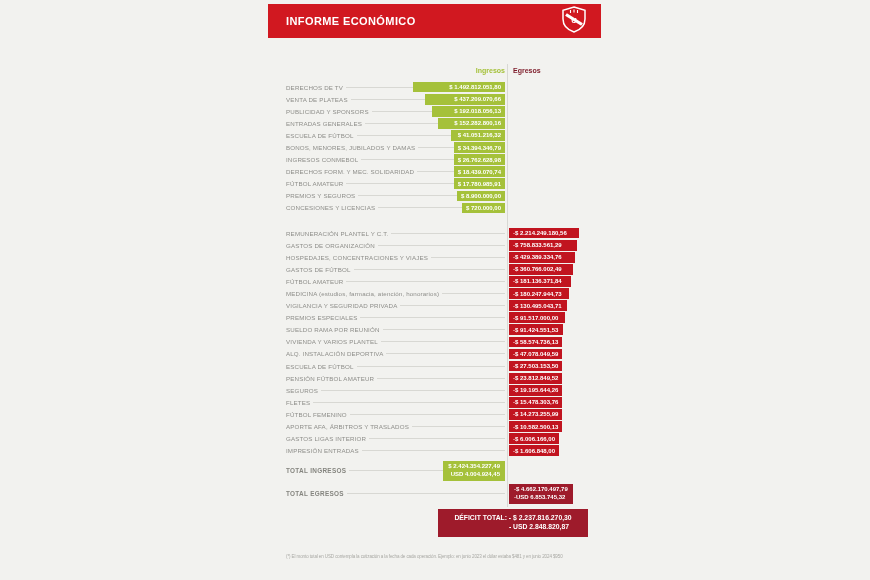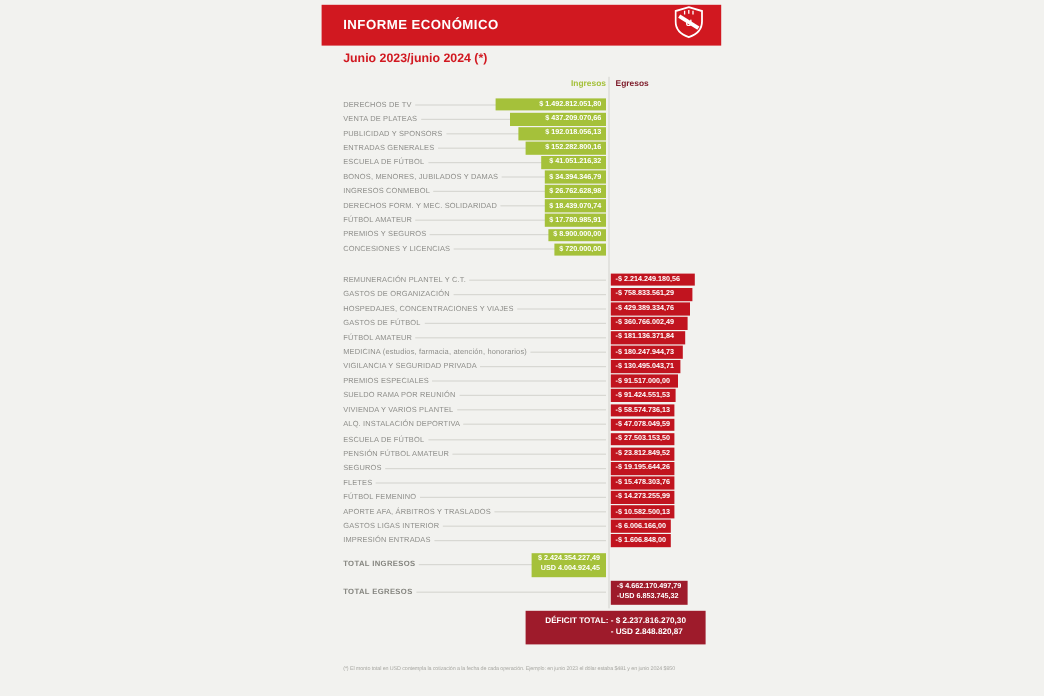--- a/index.html
+++ b/index.html
@@ -64,21 +64,20 @@
         <svg width="24" height="27" viewBox="0 0 24 27">
           <path d="M12 1 L23 4.2 V13 C23 19.6 18.6 23.8 12 26 C5.4 23.8 1 19.6 1 13 V4.2 Z" fill="none" stroke="#ffffff" stroke-width="1.5"></path>
           <path d="M4 8.5 L20 18.5" stroke="#ffffff" stroke-width="3.2"></path>
           <path d="M8.5 4 v3 M12 3.4 v3 M15.5 4 v3" stroke="#ffffff" stroke-width="1.1"></path>
           <text x="12" y="17" font-size="7.5" fill="#ffffff" text-anchor="middle" font-weight="bold" font-family="Liberation Sans, sans-serif">U</text>
         </svg>
       </span>
     </div>
 
     <div class="main-title">
-      <div>Junio 2023/junio 2024 (*)</div>
     </div>
 
     <div class="colhead colhead-in">Ingresos</div>
     <div class="colhead colhead-eg">Egresos</div>
 
     <div class="divider"></div>
 
     <div class="list list-income" id="income-list">
         <div class="row">
           <span class="rlabel">DERECHOS DE TV</span>

